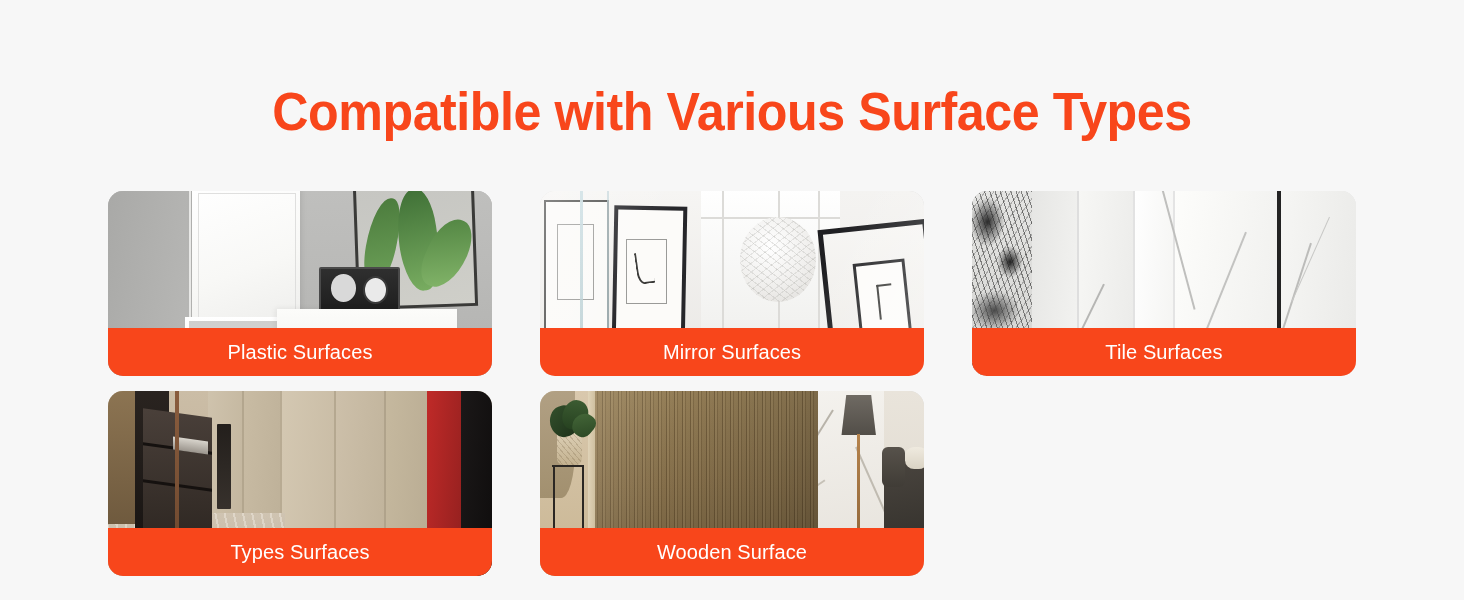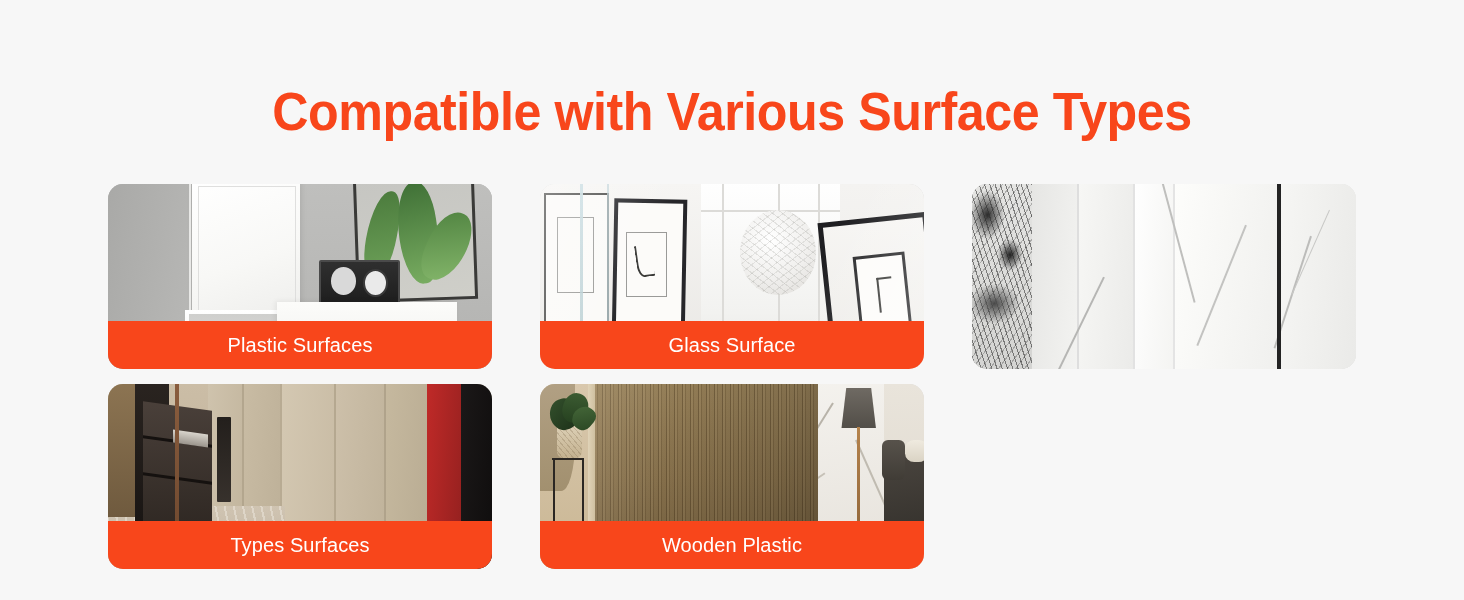--- a/index.html
+++ b/index.html
@@ -33,21 +33,21 @@
     color: #f8461b;
     transform: scaleX(0.93);
     transform-origin: center center;
     white-space: nowrap;
     line-height: 66px;
   }
 
   
   .grid {
     position: absolute;
-    top: 184px;
+    top: 191px;
     left: 108px;
     width: 1248px;
     display: grid;
     grid-template-columns: 384px 384px 384px;
     grid-template-rows: 185px 185px;
     column-gap: 48px;
     row-gap: 15px;
   }
   .card {
     position: relative;
@@ -394,21 +394,21 @@
         <div class="g-frame2"></div>
         <div class="g-mat2"></div>
         <div class="g-sq2"></div>
         <div class="g-mirror"></div>
         <div class="g-mirror-art"></div>
         <div class="g-mirror-sq"></div>
         <div class="g-glassedge"></div>
         <div class="g-glassedge2"></div>
         <div class="g-sheen"></div>
       </div>
-      <div class="label">Glass Surface</div>
+      <div class="label">Mirror Surfaces</div>
     </div>
 
     <div class="card">
       <div class="photo tile">
         <div class="t-slab1"></div>
         <div class="t-slab2"></div>
         <div class="t-slab3"></div>
         <div class="t-slab4"></div>
         <div class="t-slab5"></div>
         <div class="t-seam1"></div>
@@ -417,20 +417,21 @@
         <div class="t-vein-a"></div>
           <div class="t-vein-b"></div>
           <div class="t-vein-c"></div>
         <div class="t-vein-d"></div>
           <div class="t-vein-e"></div>
         <div class="t-grout1"></div>
         <div class="t-dark">
             <div class="t-dark-tex"></div>
           </div>
       </div>
+      <div class="label">Tile Surfaces</div>
     </div>
 
     <div class="card">
       <div class="photo mirror">
         <div class="mi-panel1"></div>
           <div class="mi-panel2"></div>
           <div class="mi-panel3"></div>
         <div class="mi-panel4"></div>
           <div class="mi-panel5"></div>
         <div class="mi-red"></div>
@@ -480,17 +481,17 @@
           <div class="w-plant2"></div>
           <div class="w-plant3"></div>
         <div class="w-lamp-shade"></div>
         <div class="w-lamp-pole"></div>
         <div class="w-lamp-base"></div>
         <div class="w-sofa"></div>
         <div class="w-sofa-arm"></div>
         <div class="w-cushion"></div>
         <div class="w-sofa-leg"></div>
       </div>
-      <div class="label">Wooden Plastic</div>
+      <div class="label">Wooden Surface</div>
     </div>
 
   </div>
 </div>
 
 </body></html>

